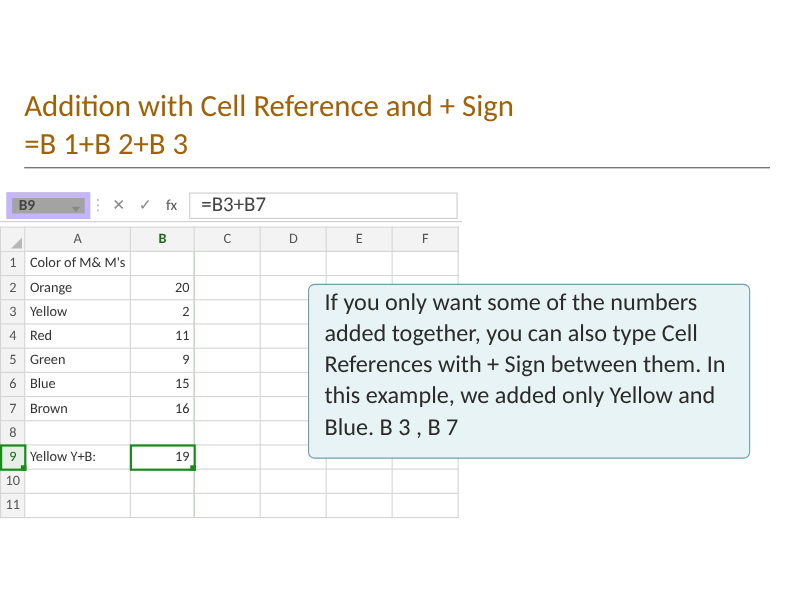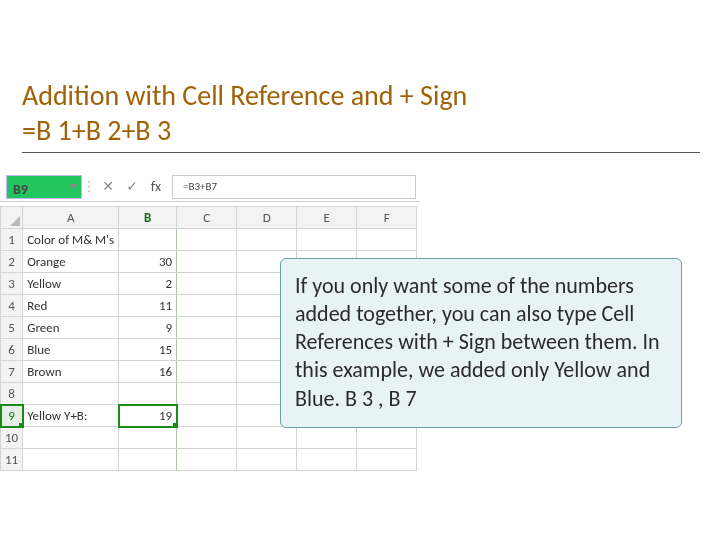--- a/index.html
+++ b/index.html
@@ -55,26 +55,26 @@
     height: 30px;
     background: #fff;
     border-bottom: 1px solid #ccc;
     font-size: 14px;
     color: #444;
   }
   .namebox {
     width: 76px;
     height: 24px;
     margin-left: 6px;
-    border: 1px solid #c4b5fd;
+    border: 5px solid #c4b5fd;
     padding-left: 6px;
     display: flex;
-    align-items: flex-end;
+    align-items: center;
     font-weight: bold;
-    background: #22c55e;
+    background: #a3a3a3;
     position: relative;
   }
   .namebox .dd {
     position: absolute;
     right: 4px;
     top: 8px;
     width: 0; height: 0;
     border-left: 4px solid transparent;
     border-right: 4px solid transparent;
     border-top: 5px solid #888;
@@ -89,21 +89,21 @@
   .fb-btn.fx { color: #555; }
   .fb-input {
     flex: 1;
     height: 24px;
     border: 1px solid #ccc;
     margin: 0 4px;
     padding-left: 10px;
     display: flex;
     align-items: center;
     background: #fff;
-    font-size: 11px;
+    font-size: 19px;
   }
   .sheet {
     border-collapse: collapse;
     font-size: 13px;
     color: #333;
     margin-top: 4px;
   }
   .sheet th, .sheet td {
     border: 1px solid #d4d4d4;
     height: 22px;
@@ -162,21 +162,21 @@
     border-right: 1px solid #a8c9a8;
   }
   .callout {
     position: absolute;
     top: 258px;
     left: 280px;
     width: 402px;
     background: #e8f3f5;
     border: 1.5px solid #6aa1a8;
     border-radius: 6px;
-    padding: 13px 14px 14px 14px;
+    padding: 2px 14px 14px 14px;
     font-size: 22px;
     color: #2b2b2b;
     line-height: 1.28;
   }
 </style>
 </head>
 <body>
 
 <div class="swoosh">
   <div style="top:0;height:260px;border-top-width:1px;border-color:#9ed6e3;"></div>
@@ -224,21 +224,21 @@
       <td>Color of M&amp; M's</td>
       <td class="col-B-border num"></td>
       <td></td>
           <td></td>
           <td></td>
           <td></td>
     </tr>
     <tr>
       <td class="rowhdr">2</td>
       <td>Orange</td>
-      <td class="col-B-border num">30</td>
+      <td class="col-B-border num">20</td>
       <td></td>
           <td></td>
           <td></td>
           <td></td>
     </tr>
     <tr>
       <td class="rowhdr">3</td>
       <td>Yellow</td>
       <td class="col-B-border num">2</td>
       <td></td>

